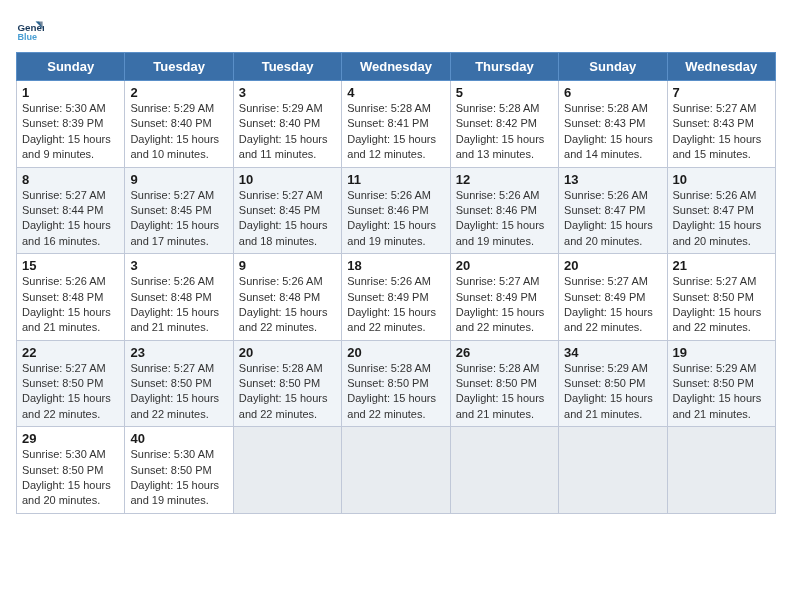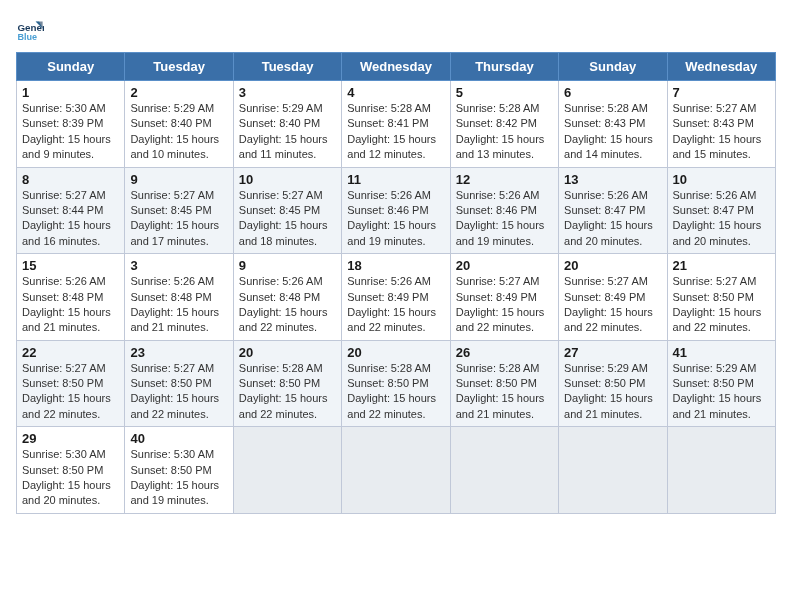--- a/index.html
+++ b/index.html
@@ -220,25 +220,25 @@
         </td>
         <td>
           <span class="day-num">20</span>
           <div class="day-detail">Sunrise: 5:28 AM<br>Sunset: 8:50 PM<br>Daylight: 15 hours and 22 minutes.</div>
         </td>
         <td>
           <span class="day-num">26</span>
           <div class="day-detail">Sunrise: 5:28 AM<br>Sunset: 8:50 PM<br>Daylight: 15 hours and 21 minutes.</div>
         </td>
         <td>
-          <span class="day-num">27</span>
+          <span class="day-num">34</span>
           <div class="day-detail">Sunrise: 5:29 AM<br>Sunset: 8:50 PM<br>Daylight: 15 hours and 21 minutes.</div>
         </td>
         <td>
-          <span class="day-num">41</span>
+          <span class="day-num">19</span>
           <div class="day-detail">Sunrise: 5:29 AM<br>Sunset: 8:50 PM<br>Daylight: 15 hours and 21 minutes.</div>
         </td>
       </tr>
       <tr>
         <td>
           <span class="day-num">29</span>
           <div class="day-detail">Sunrise: 5:30 AM<br>Sunset: 8:50 PM<br>Daylight: 15 hours and 20 minutes.</div>
         </td>
         <td>
           <span class="day-num">40</span>

